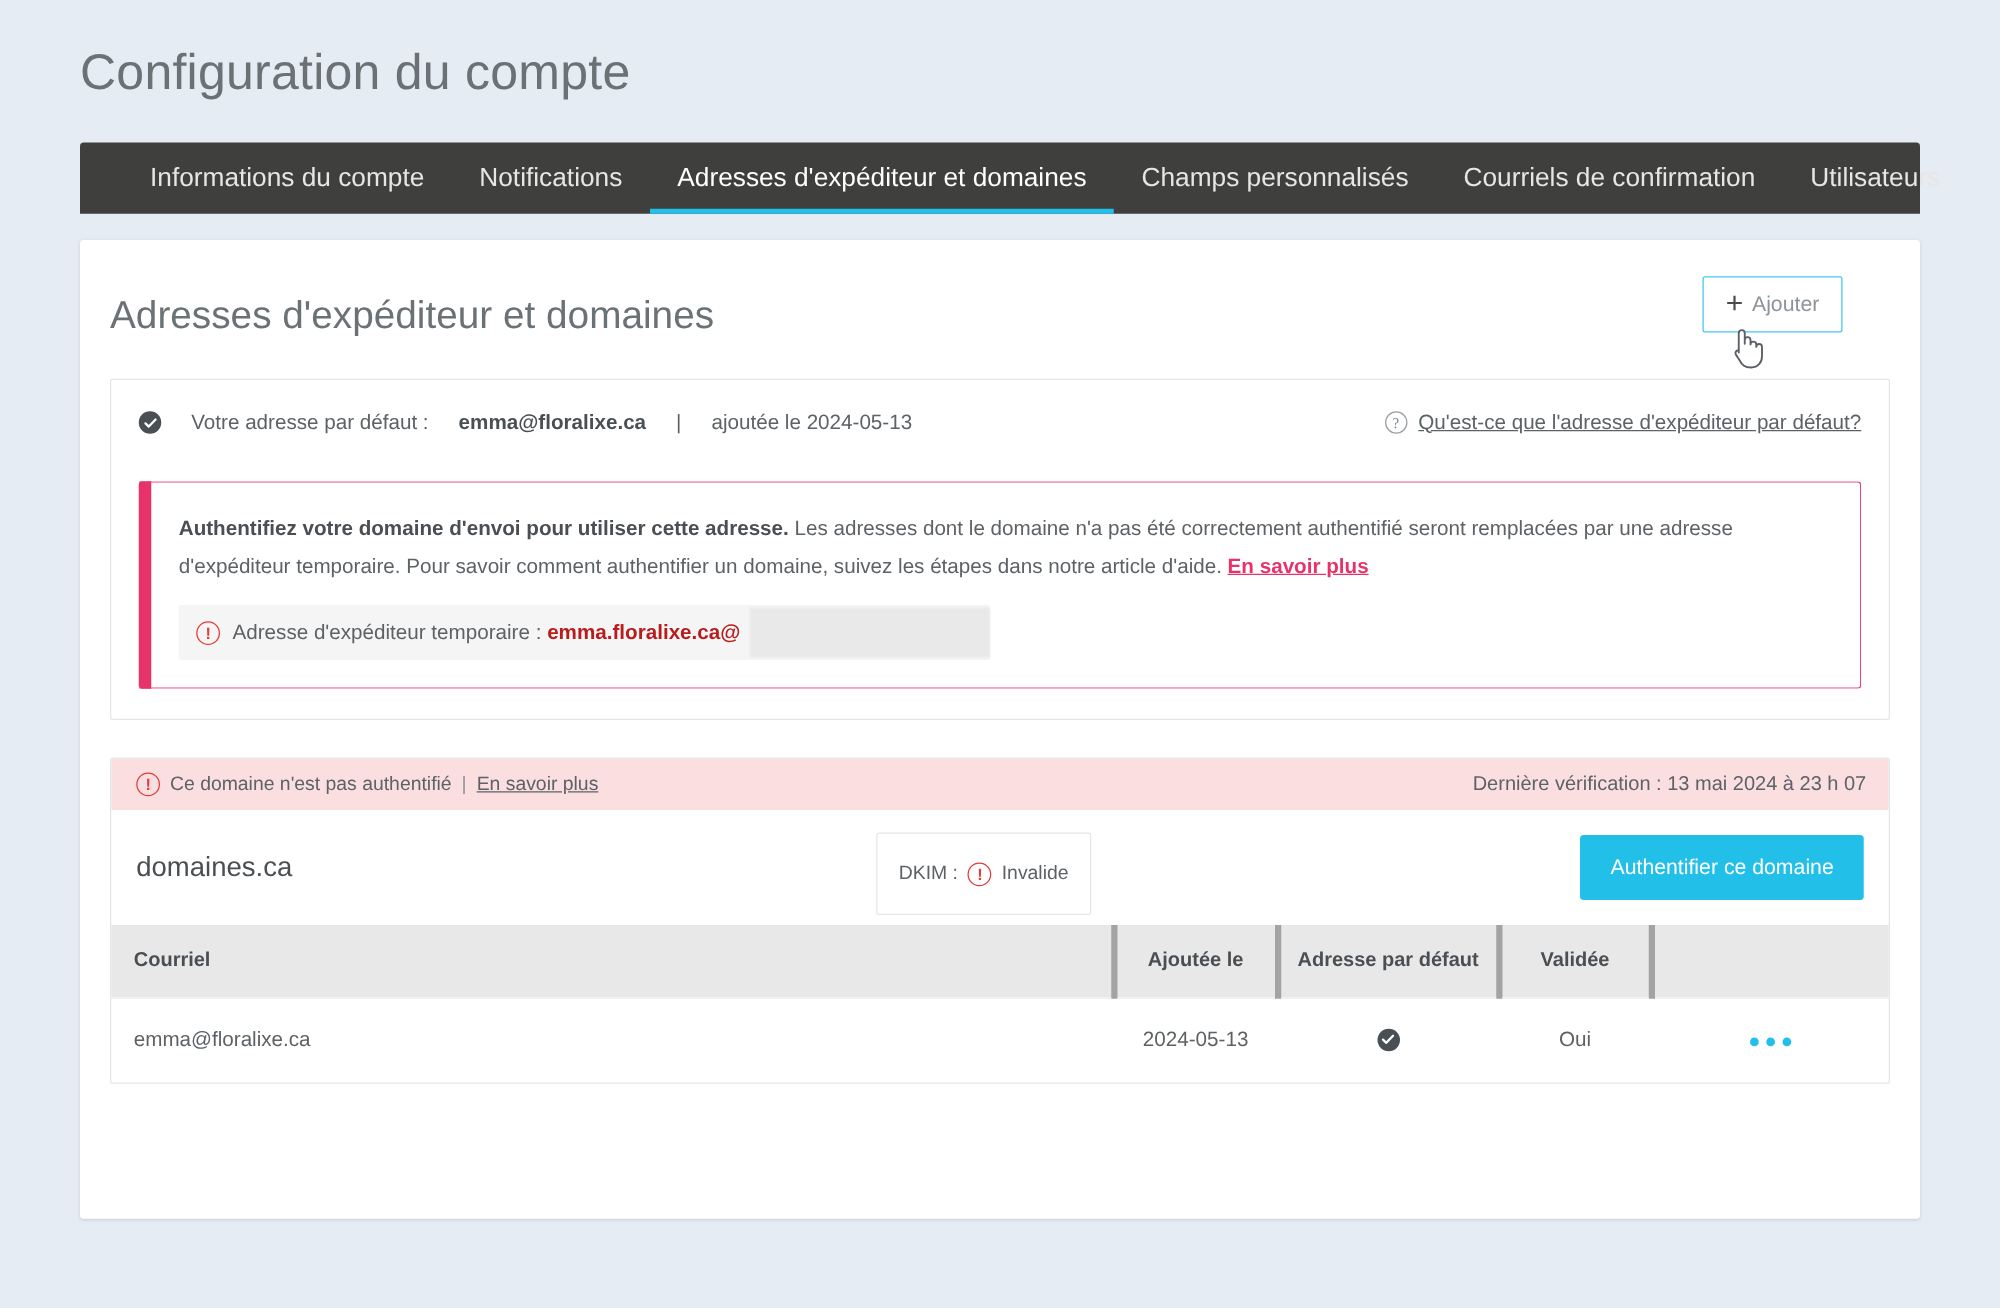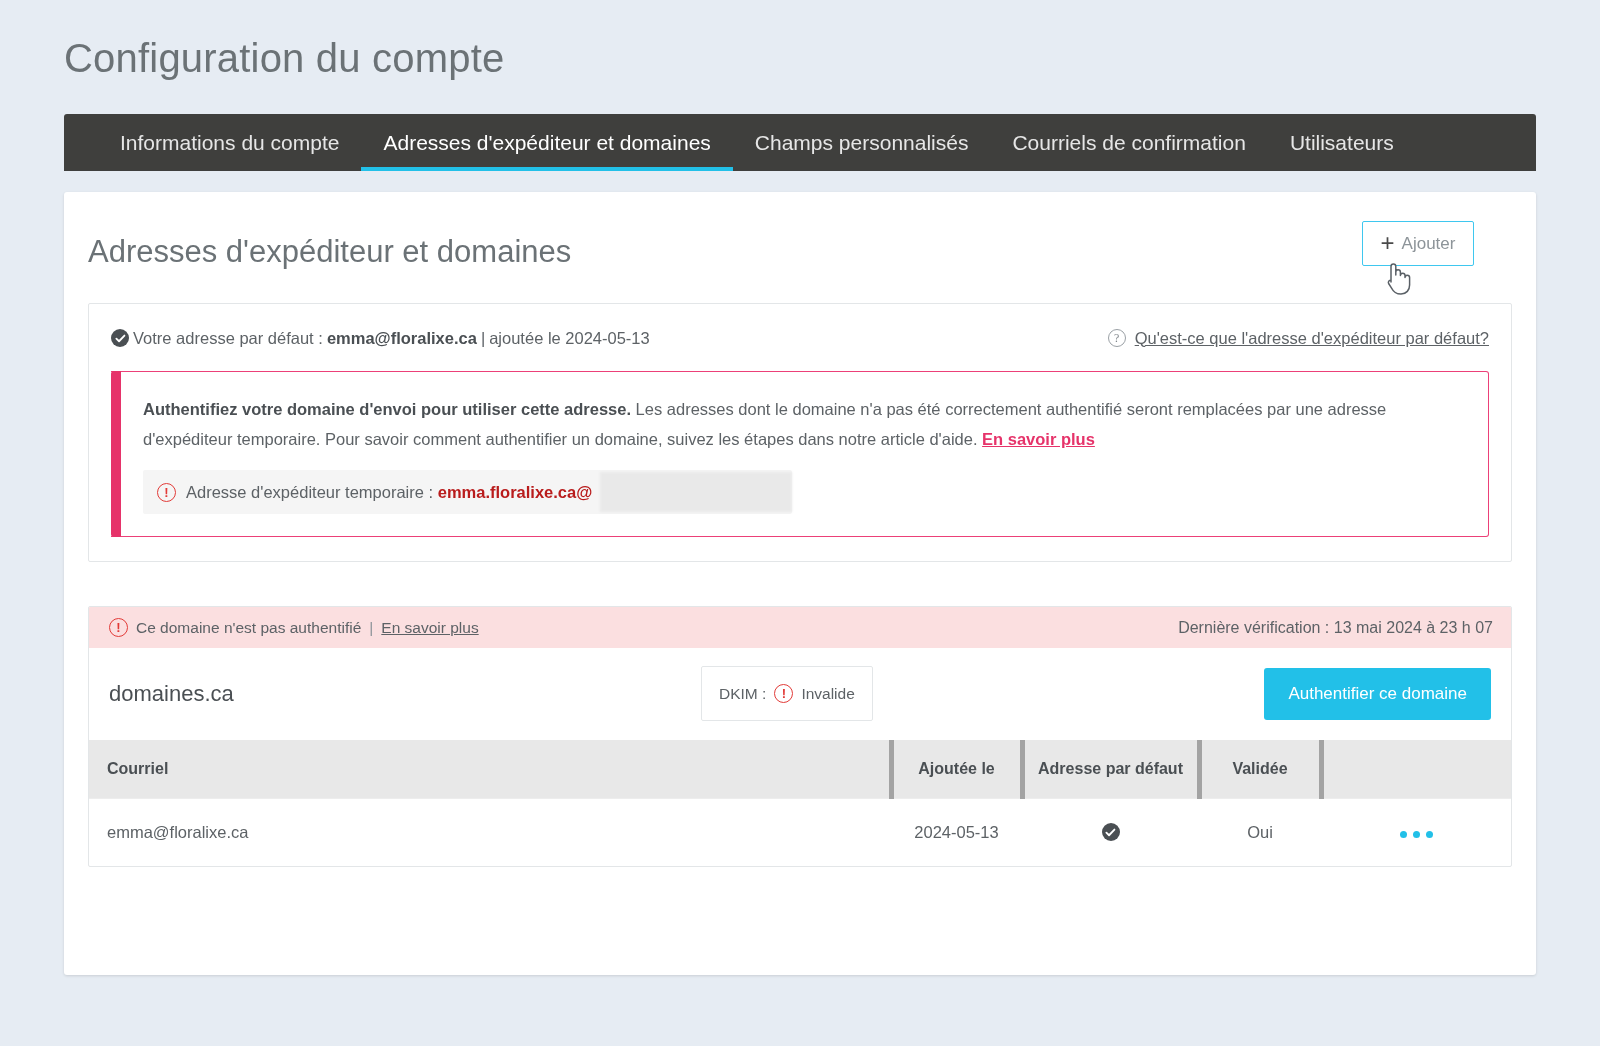--- a/index.html
+++ b/index.html
@@ -124,21 +124,21 @@
   }
   .default-row {
     display: flex;
     align-items: center;
     justify-content: space-between;
     height: 28px;
   }
   .default-left {
     display: flex;
     align-items: center;
-    gap: 4px;
+    gap: 24px;
     font-size: 16.5px;
     color: #5d6266;
   }
   .default-left b { color: #4a4f53; font-weight: bold; }
   .check-circle-dark {
     width: 18px; height: 18px;
     border-radius: 50%;
     background: #4a4f53;
     display: inline-flex;
     align-items: center;
@@ -167,21 +167,21 @@
   .help-link {
     font-size: 16.5px;
     color: #5d6266;
     text-decoration: underline;
     cursor: pointer;
   }
 
   
   .alert {
     position: relative;
-    margin-top: 19px;
+    margin-top: 33px;
     border: 1px solid #ec4078;
     border-left: none;
     border-radius: 0 3px 3px 0;
     background: #ffffff;
     padding: 22px 24px 22px 32px;
   }
   .alert::before {
     content: "";
     position: absolute;
     left: 0; top: -1px; bottom: -1px;
@@ -281,21 +281,21 @@
   .domain-name {
     font-size: 22px;
     color: #4a4f53;
   }
   .checks {
     position: absolute;
     left: 612px; top: 18px;
     display: flex;
     border: 1px solid #e3e6e8;
     border-radius: 2px;
-    height: 55px;
+    height: 66px;
   }
   .check-cell {
     display: flex;
     align-items: center;
     gap: 8px;
     padding: 0 17px;
     font-size: 15.5px;
     color: #5d6266;
   }
   .check-cell + .check-cell { border-left: 1px solid #e3e6e8; }
@@ -363,20 +363,23 @@
 </head>
 <body>
 
 <div id="page">
 
   <div class="page-title">Configuration du compte</div>
 
   <div class="tabbar">
     <div class="tab">
       <span>Informations du compte</span>
+    </div>
+    <div class="tab">
+      <span>Notifications</span>
     </div>
     <div class="tab active">
       <span>Adresses d'expéditeur et domaines</span>
     </div>
     <div class="tab">
       <span>Champs personnalisés</span>
     </div>
     <div class="tab">
       <span>Courriels de confirmation</span>
     </div>

